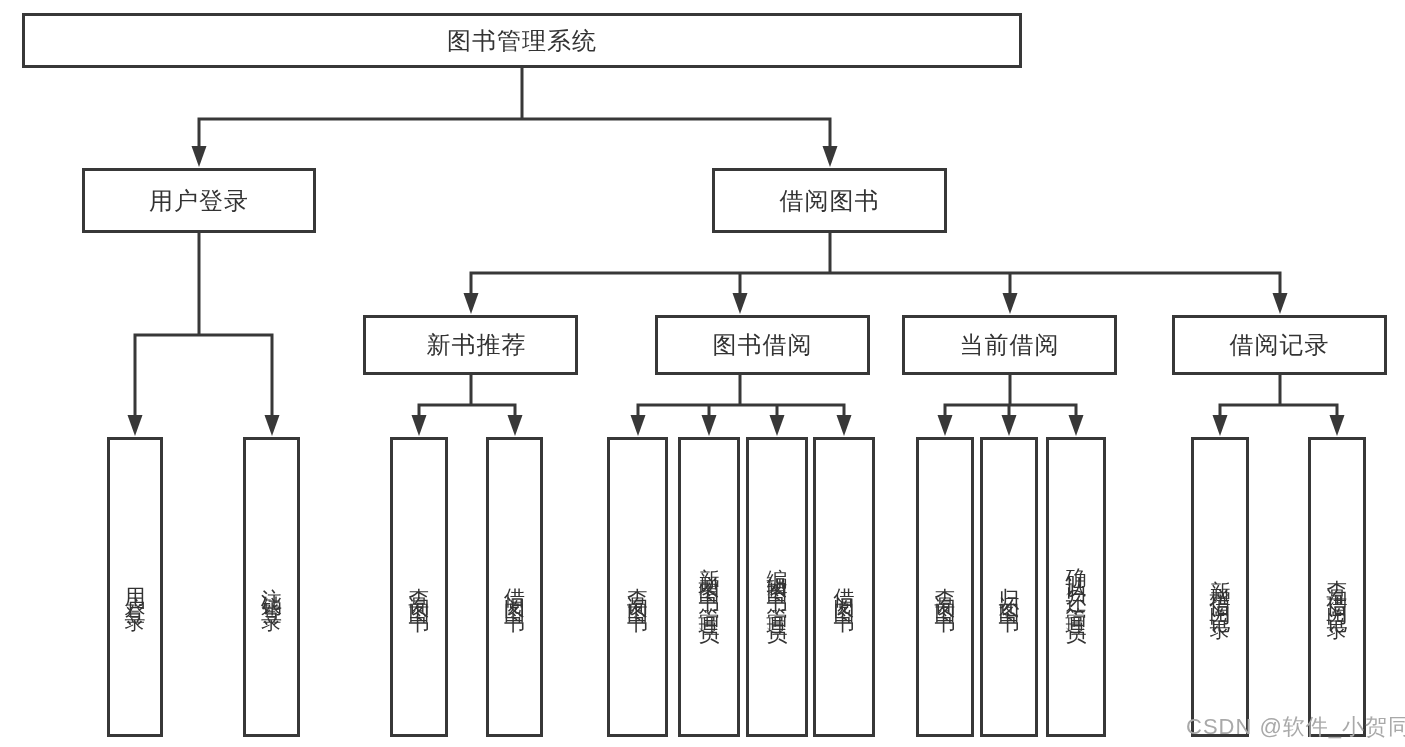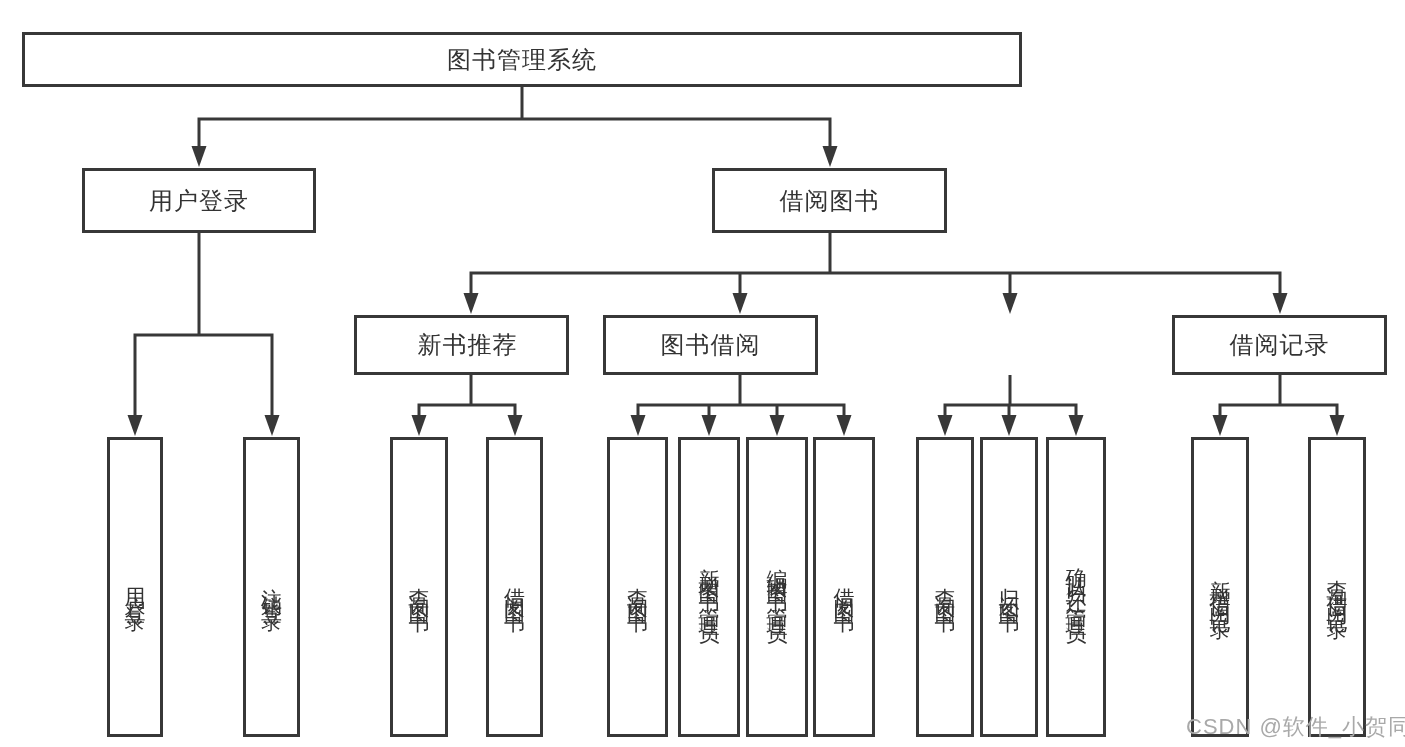--- a/index.html
+++ b/index.html
@@ -14,21 +14,21 @@
   .node{
     position:absolute;
     box-sizing:border-box;
     border:3px solid #383838;
     background:#ffffff;
     color:#333333;
     display:flex;align-items:center;justify-content:center;
     z-index:2;
   }
   .hnode{font-size:24px;letter-spacing:1px;}
-  .lvl1{left:22px;top:13px;width:1000px;height:55px;margin-top:19px;}
+  .lvl1{left:22px;top:13px;width:1000px;height:55px;}
   .lvl2{top:168px;height:65px;}
   .lvl3{top:315px;height:60px;width:215px;}
   .leaf{
     top:437px;height:300px;
     font-size:21px;
     writing-mode:vertical-rl;
     text-orientation:mixed;
     letter-spacing:8px;
     line-height:1.05;
   }
@@ -97,22 +97,23 @@
       <polygon class="head" points="1220,436 1212.5,415 1227.5,415"></polygon>
       <polygon class="head" points="1337,436 1329.5,415 1344.5,415"></polygon>
     </g>
   </svg>
 
   <div class="node hnode lvl1">图书管理系统</div>
 
   <div class="node hnode lvl2" style="left:82px;width:234px;">用户登录</div>
   <div class="node hnode lvl2" style="left:712px;width:235px;">借阅图书</div>
 
-  <div class="node hnode lvl3" style="left:354px;padding-left:12px;">新书推荐</div>
-  <div class="node hnode lvl3" style="left:603px;">图书借阅</div>
+  <div class="node hnode lvl3" style="left:363px;padding-left:12px;">新书推荐</div>
+  <div class="node hnode lvl3" style="left:655px;">图书借阅</div>
+  <div class="node hnode lvl3" style="left:902px;">当前借阅</div>
   <div class="node hnode lvl3" style="left:1172px;">借阅记录</div>
 
   <div class="node leaf" style="left:107px;width:56px;">用户登录</div>
   <div class="node leaf" style="left:243px;width:57px;">注销登录</div>
 
   <div class="node leaf" style="left:390px;width:58px;">查询图书</div>
   <div class="node leaf" style="left:486px;width:57px;">借阅图书</div>
 
   <div class="node leaf" style="left:607px;width:61px;">查询图书</div>
   <div class="node leaf" style="left:678px;width:62px;">新增图书（管理员）</div>

